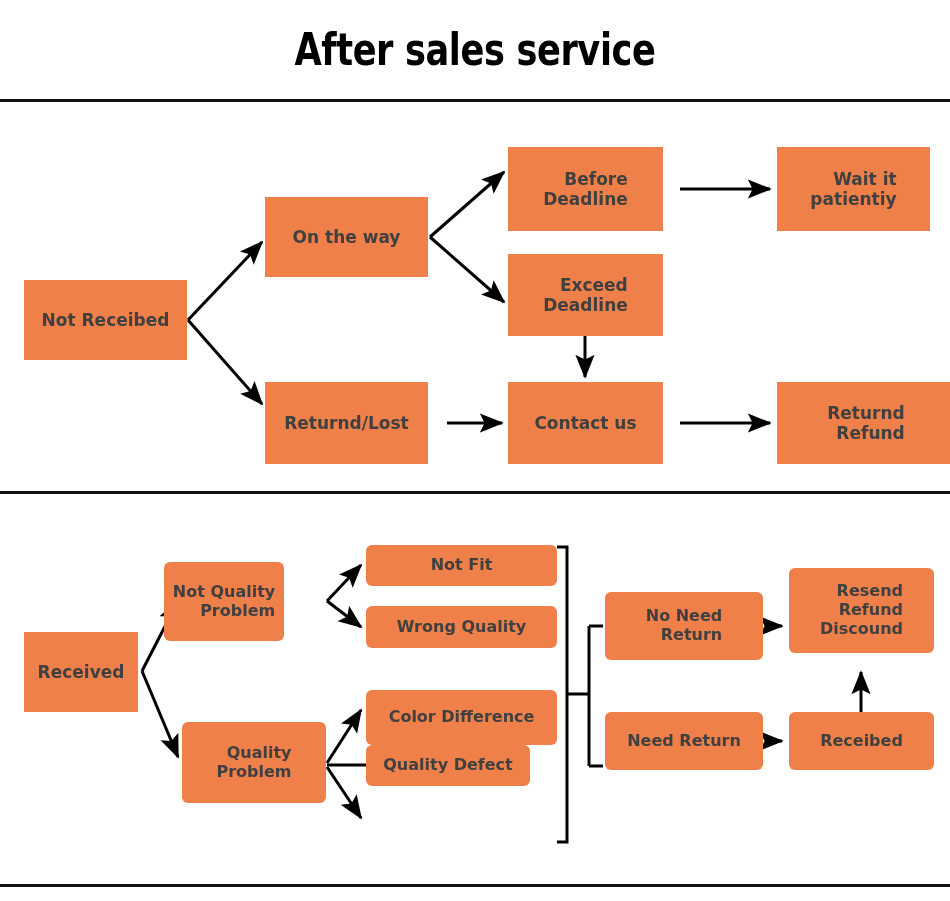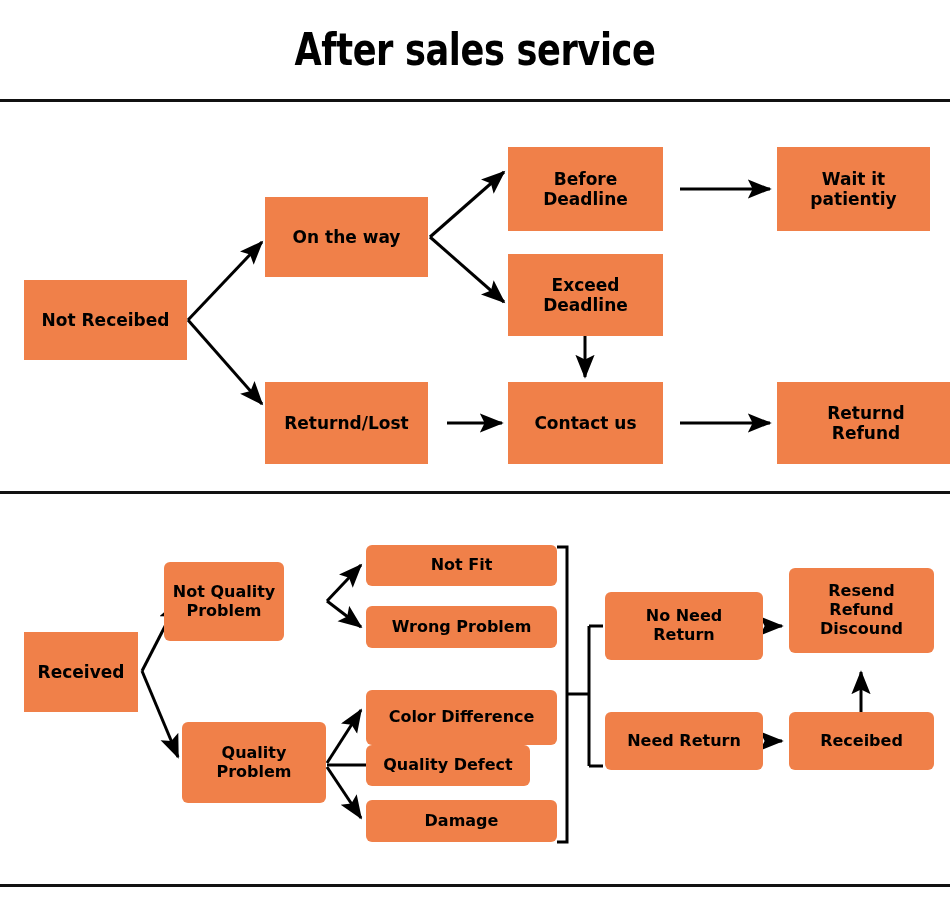--- a/index.html
+++ b/index.html
@@ -41,27 +41,27 @@
     height: 3px;
     background: #111111;
   }
   #divider-top    { top: 99px; }
   #divider-middle { top: 491px; }
   #divider-bottom { top: 884px; }
 
   .node {
     position: absolute;
     background: #f08049;
-    color: #000000;
+    color: #404040;
     font-family: "DejaVu Sans", sans-serif;
     font-weight: bold;
     display: flex;
     align-items: center;
     justify-content: center;
-    text-align: center;
+    text-align: right;
     line-height: 1.18;
     box-sizing: border-box;
     padding: 2px 4px;
     white-space: pre-line;
   }
   .fs17 { font-size: 17px; }
   .fs16 { font-size: 16px; border-radius: 6px; }
 
   svg.edges {
     position: absolute;
@@ -161,27 +161,26 @@
   <div class="node fs17" style="left:24px;  top:632px; width:114px; height:80px;">Received</div>
 
   <div class="node fs16" style="left:164px; top:562px; width:120px; height:79px;">Not Quality
 Problem</div>
 
   <div class="node fs16" style="left:182px; top:722px; width:144px; height:81px;">Quality
 Problem</div>
 
   <div class="node fs16" style="left:366px; top:545px; width:191px; height:41px;">Not Fit</div>
 
-  <div class="node fs16" style="left:366px; top:606px; width:191px; height:42px;">Wrong Problem</div>
+  <div class="node fs16" style="left:366px; top:606px; width:191px; height:42px;">Wrong Quality</div>
 
   <div class="node fs16" style="left:366px; top:690px; width:191px; height:55px;">Color Difference</div>
 
   <div class="node fs16" style="left:366px; top:745px; width:164px; height:41px;">Quality Defect</div>
 
-  <div class="node fs16" style="left:366px; top:800px; width:191px; height:42px;">Damage</div>
 
   <div class="node fs16" style="left:605px; top:592px; width:158px; height:68px;">No Need
 Return</div>
 
   <div class="node fs16" style="left:605px; top:712px; width:158px; height:58px;">Need Return</div>
 
   <div class="node fs16" style="left:789px; top:568px; width:145px; height:85px;">Resend
 Refund
 Discound</div>
 

